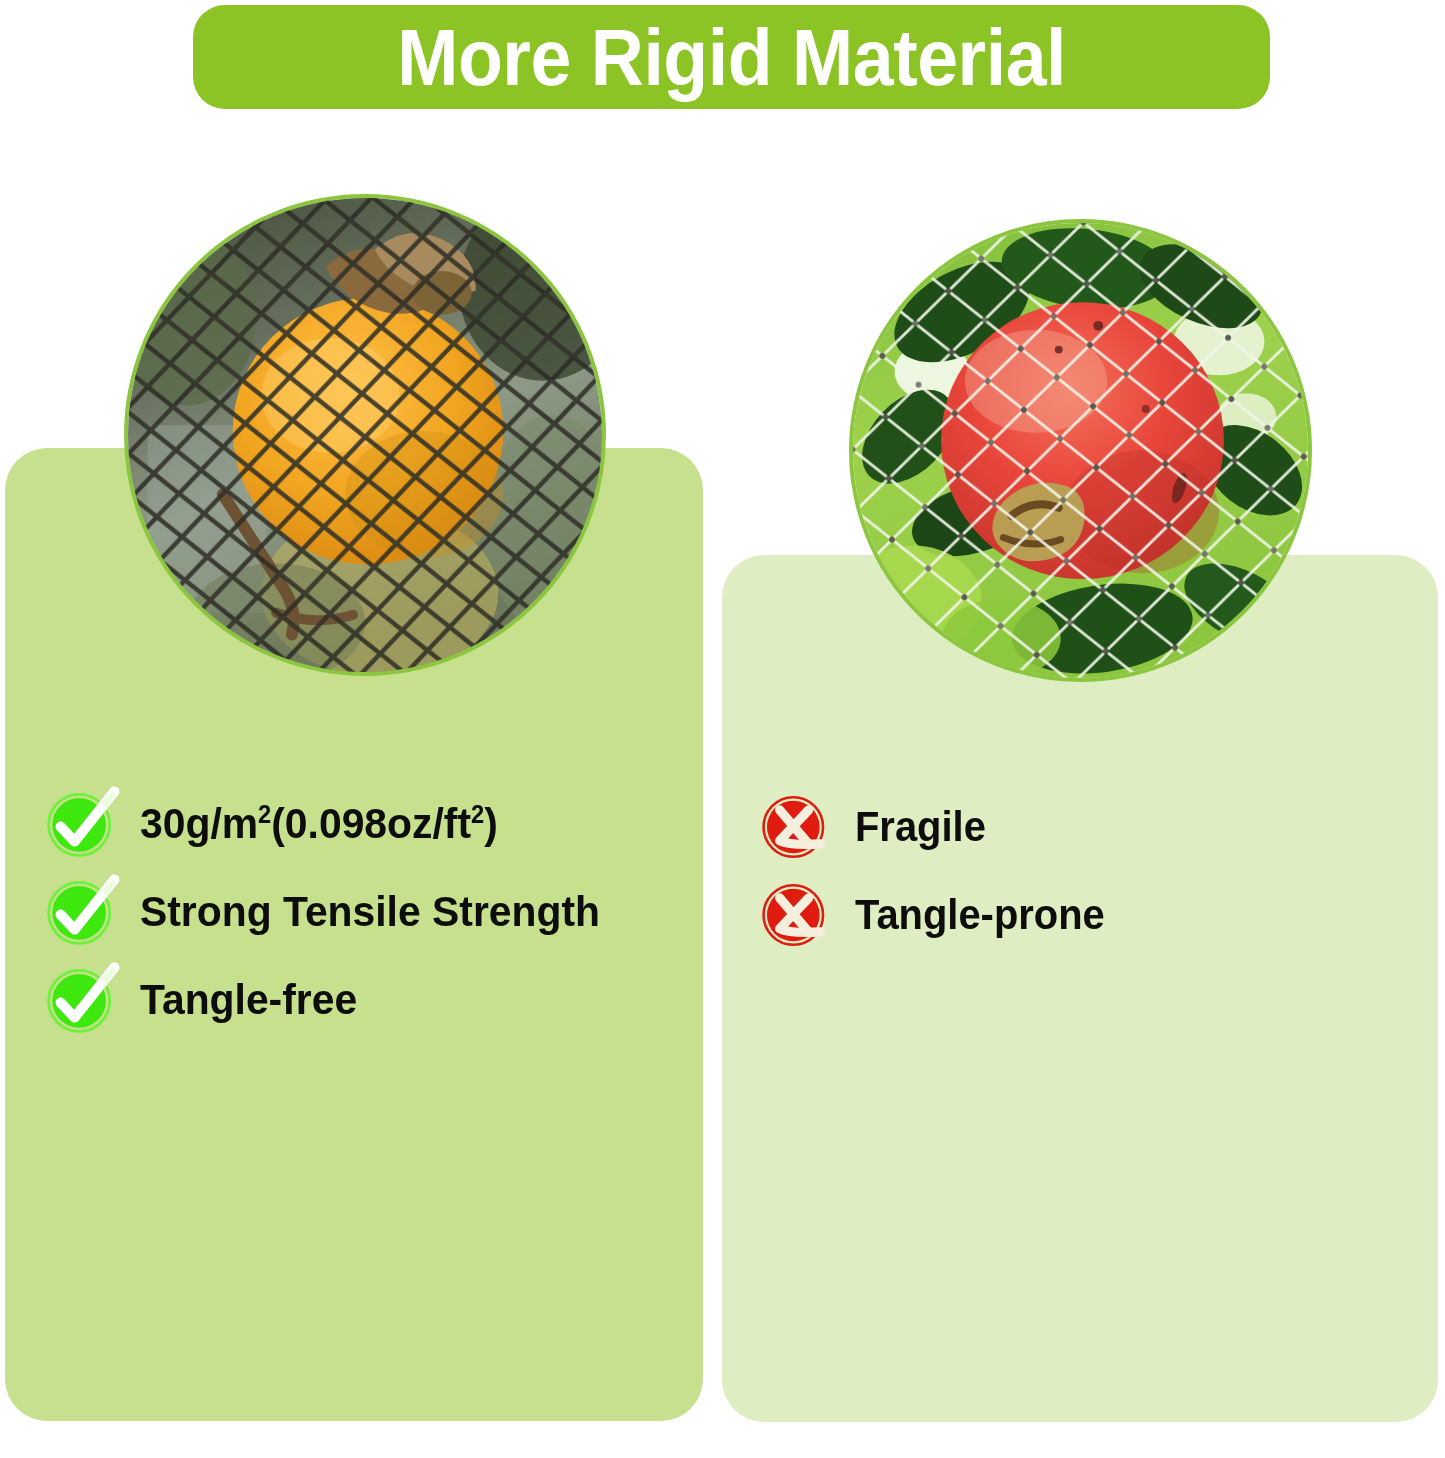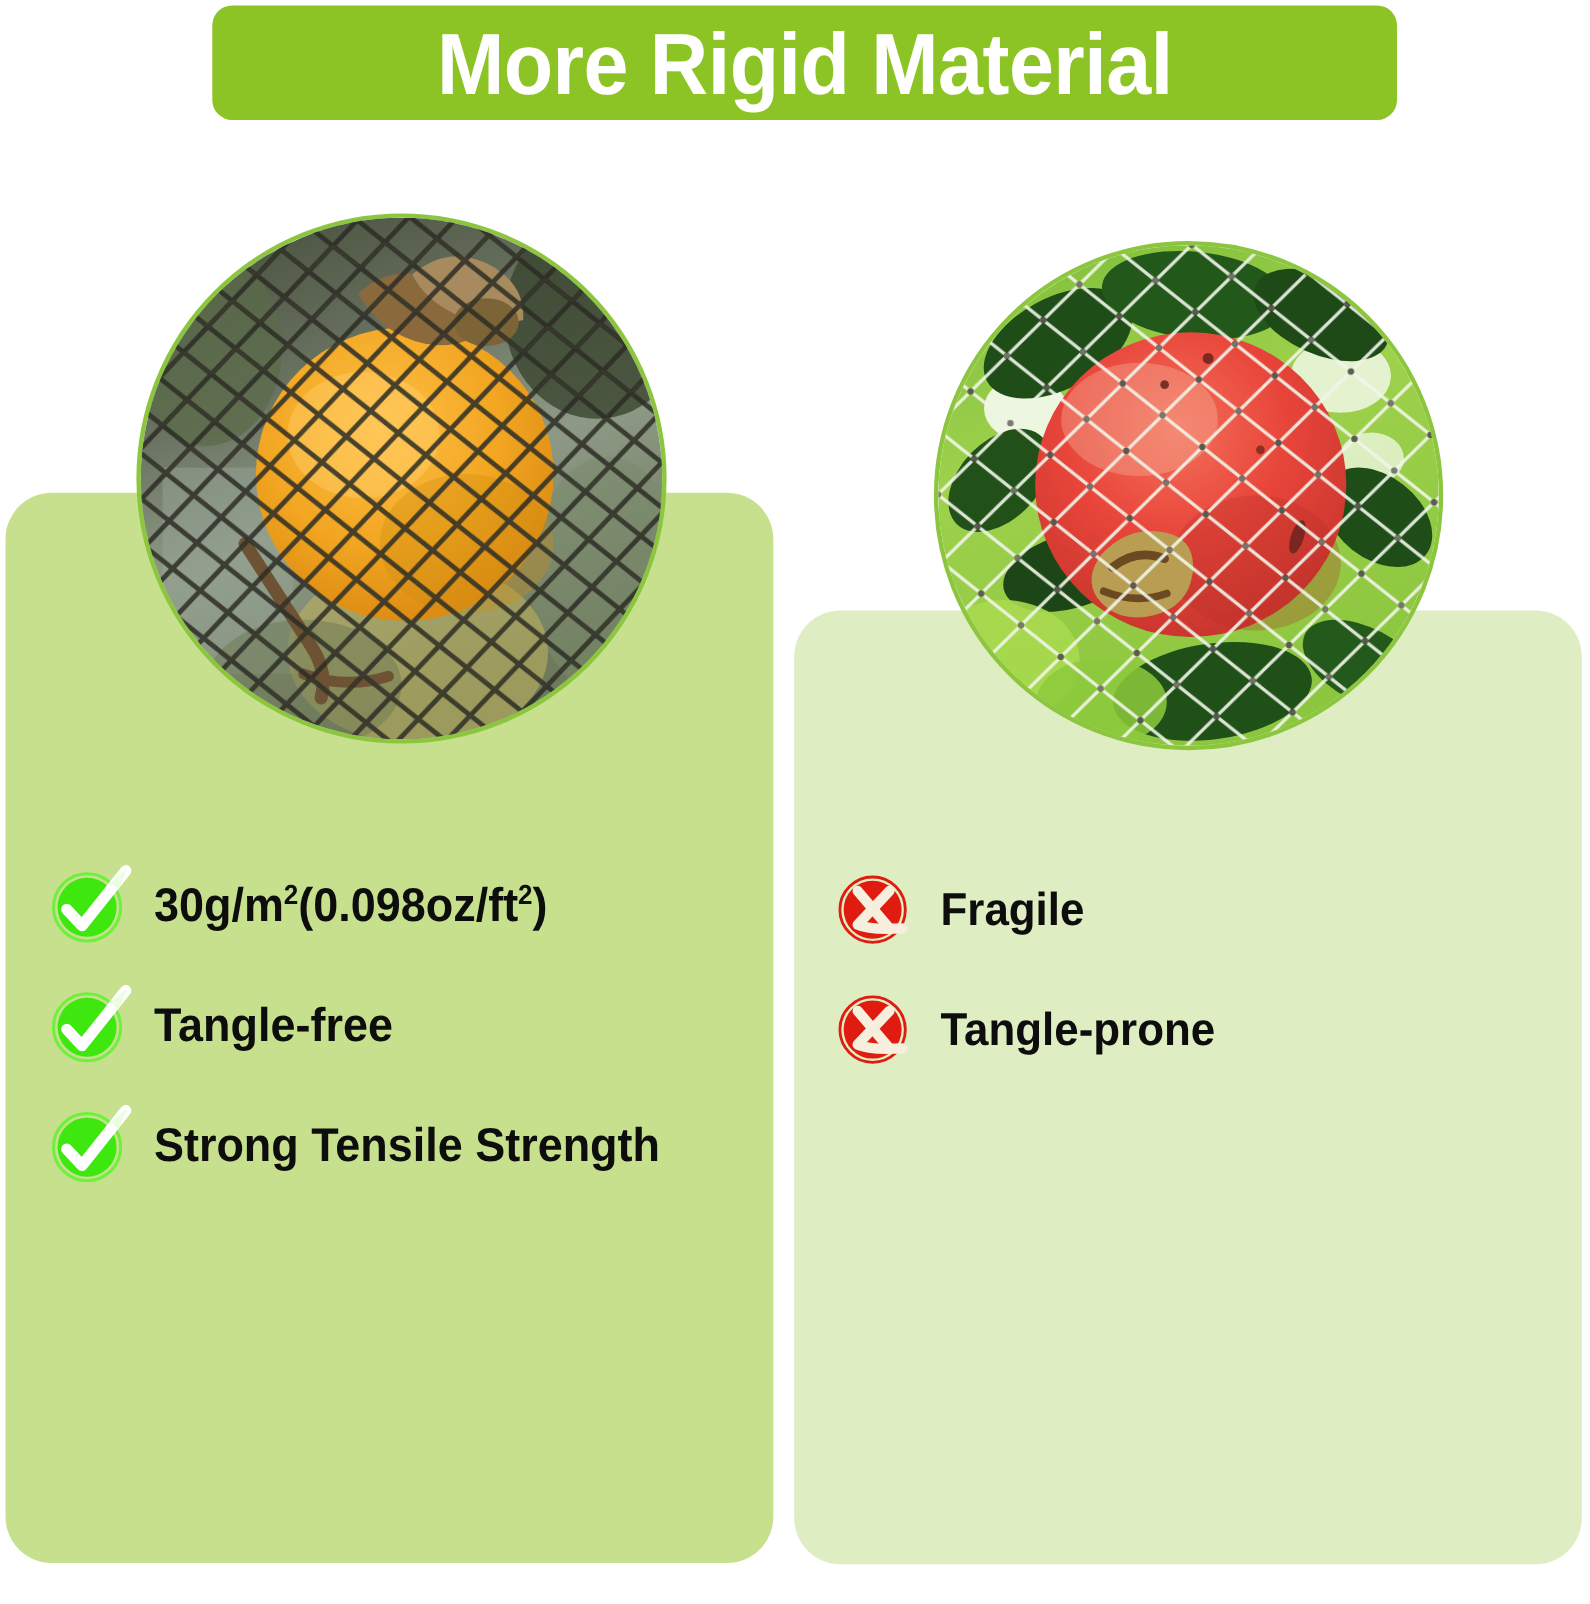--- a/index.html
+++ b/index.html
@@ -16,21 +16,21 @@
   }
 
   
   #header-banner {
     position: absolute;
     left: 193px;
     top: 5px;
     width: 1077px;
     height: 104px;
     background: #8cc426;
-    border-radius: 18px;
+    border-radius: 32px;
     display: flex;
     align-items: center;
     justify-content: center;
   }
   #header-title {
     color: #ffffff;
     font-size: 79px;
     font-weight: bold;
     letter-spacing: -0.5px;
     line-height: 1;
@@ -84,21 +84,20 @@
     inset: 0;
     overflow: hidden;
   }
   .photo-svg { display: block; width: 100%; height: 100%; }
 
   
   .feature-list {
     position: absolute;
     display: flex;
     flex-direction: column;
-    gap: 21px;
   }
   #list-left {
     left: 44px;
     top: 779px;
     width: 650px;
   }
   #list-right {
     left: 761px;
     top: 783px;
     width: 670px;
@@ -271,33 +270,33 @@
 
   <div class="feature-row">
     <span class="feature-icon">
       <svg viewBox="0 0 80 80">
         <circle cx="38" cy="42" r="33" fill="none" stroke="#6ef03d" stroke-width="3"></circle>
         <circle cx="38" cy="42" r="29" fill="#3ee80f"></circle>
         <path d="M18 44 L33 60 L76 6" fill="none" stroke="#ffffff" stroke-width="11" stroke-linecap="round" stroke-linejoin="round"></path>
         <path d="M62 18 L76 6 L68 24" fill="#eaffe0" stroke="#eaffe0" stroke-width="2"></path>
       </svg>
     </span>
-    <span class="feature-label">Tangle-free</span>
+    <span class="feature-label">Strong Tensile Strength</span>
   </div>
 
   <div class="feature-row">
     <span class="feature-icon">
       <svg viewBox="0 0 80 80">
         <circle cx="38" cy="42" r="33" fill="none" stroke="#6ef03d" stroke-width="3"></circle>
         <circle cx="38" cy="42" r="29" fill="#3ee80f"></circle>
         <path d="M18 44 L33 60 L76 6" fill="none" stroke="#ffffff" stroke-width="11" stroke-linecap="round" stroke-linejoin="round"></path>
         <path d="M62 18 L76 6 L68 24" fill="#eaffe0" stroke="#eaffe0" stroke-width="2"></path>
       </svg>
     </span>
-    <span class="feature-label">Strong Tensile Strength</span>
+    <span class="feature-label">Tangle-free</span>
   </div>
 
 
 </div>
 
 <div class="feature-list" id="list-right">
 
 
   <div class="feature-row">
     <span class="feature-icon">

